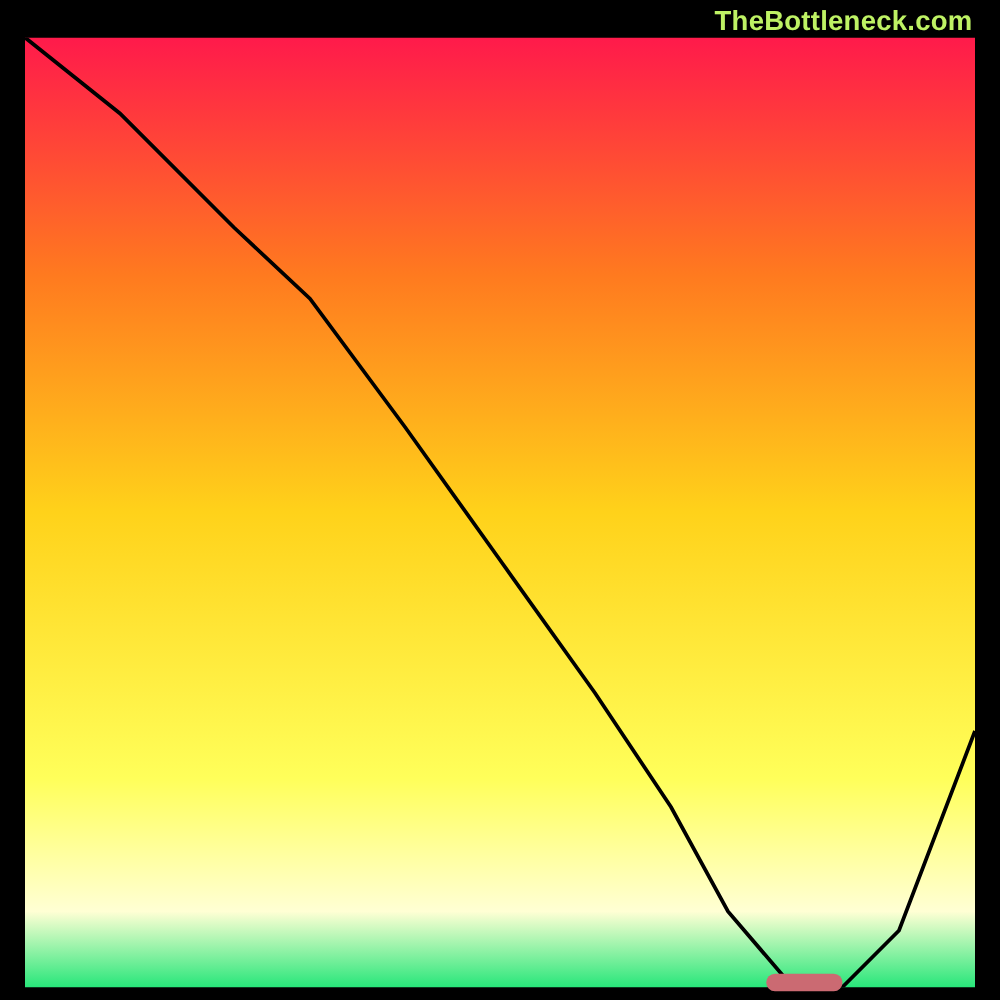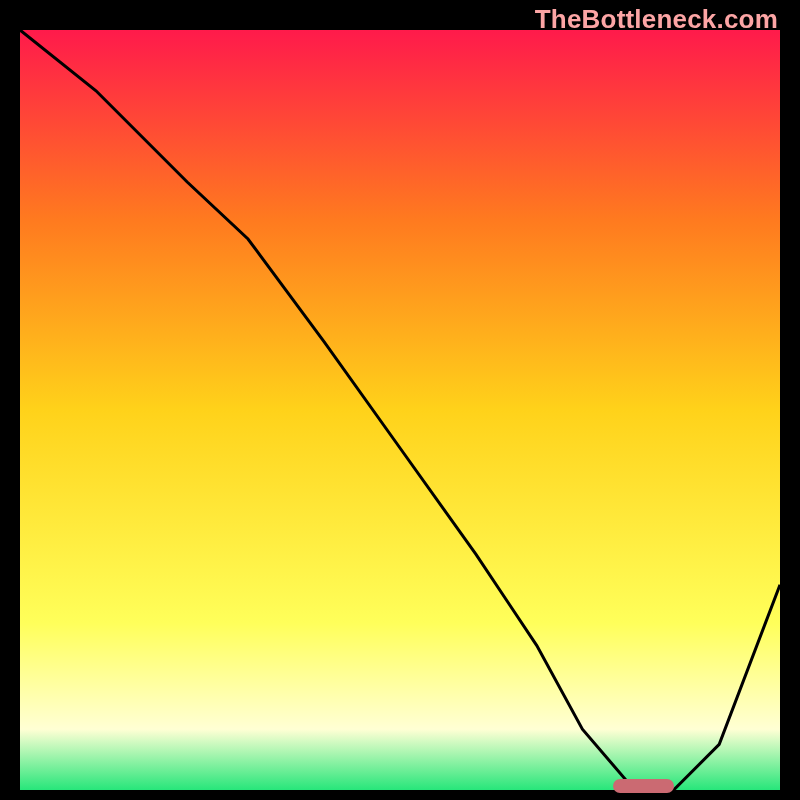--- a/index.html
+++ b/index.html
@@ -16,22 +16,22 @@
     left: 20px;
     top: 30px;
     width: 760px;
     height: 760px;
     background: #000;
   }
   .watermark {
     position: absolute;
     top: 4px;
     right: 22px;
-    color: #fca5a5;
-    font-size: 26px;
+    color: #bef264;
+    font-size: 22px;
     font-weight: 600;
     letter-spacing: 0.2px;
   }
   .gradient {
     position: absolute;
     left: 0;
     top: 0;
     width: 760px;
     height: 760px;
   }

